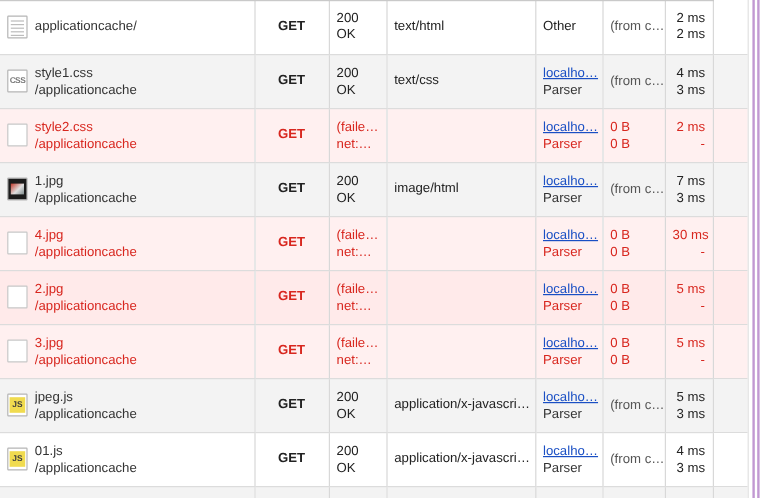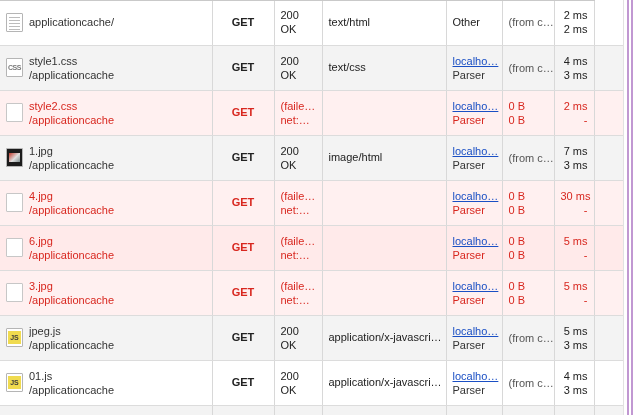--- a/index.html
+++ b/index.html
@@ -424,21 +424,21 @@
           </span>
         </td>
         <td class="wf"></td>
       </tr>
 
       <tr class="odd err">
         <td class="name">
           <div class="namewrap">
             <span class="icon err"></span>
             <span class="nametext">
-              <span class="l1 red">6.jpg</span>
+              <span class="l1 red">2.jpg</span>
               <span class="l2 red">/applicationcache</span>
             </span>
           </div>
         </td>
         <td class="center red">GET</td>
         <td>
           <span class="twoline">
             <span class="red">(faile…</span>
             <span class="red">net:…</span>
           </span>

